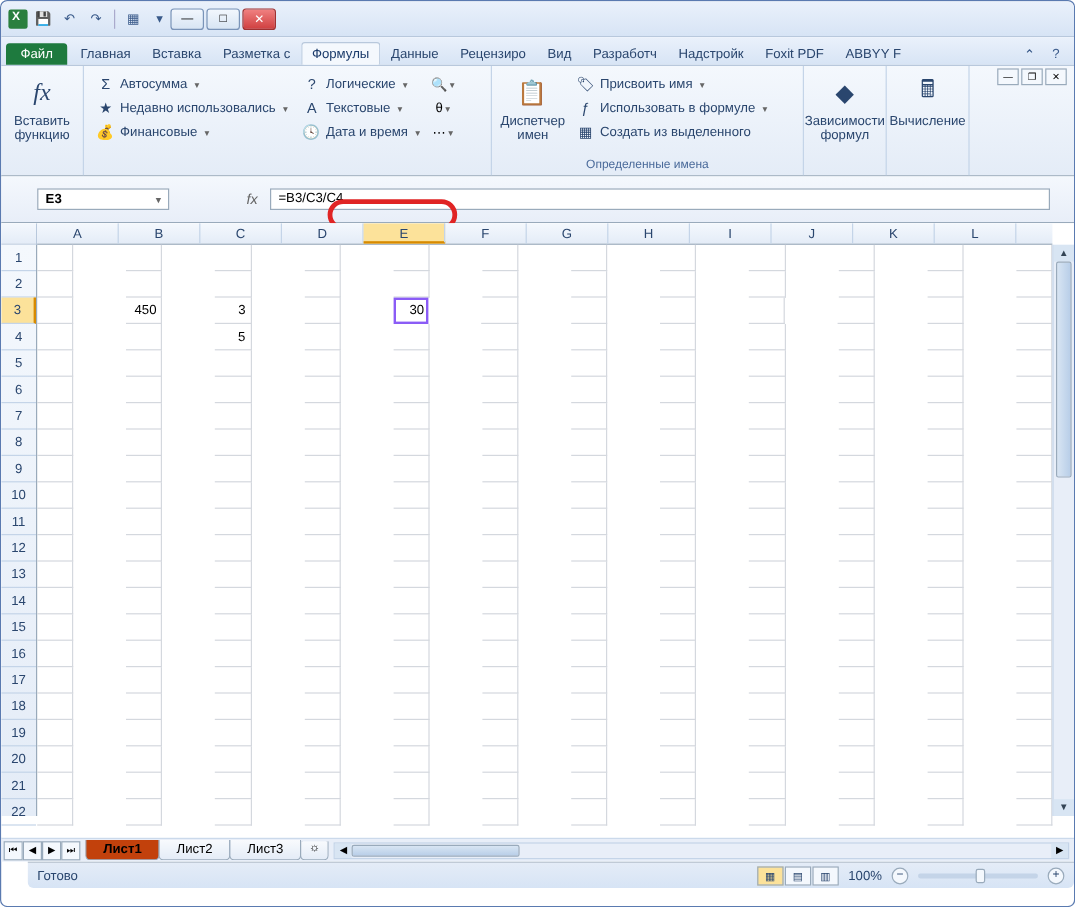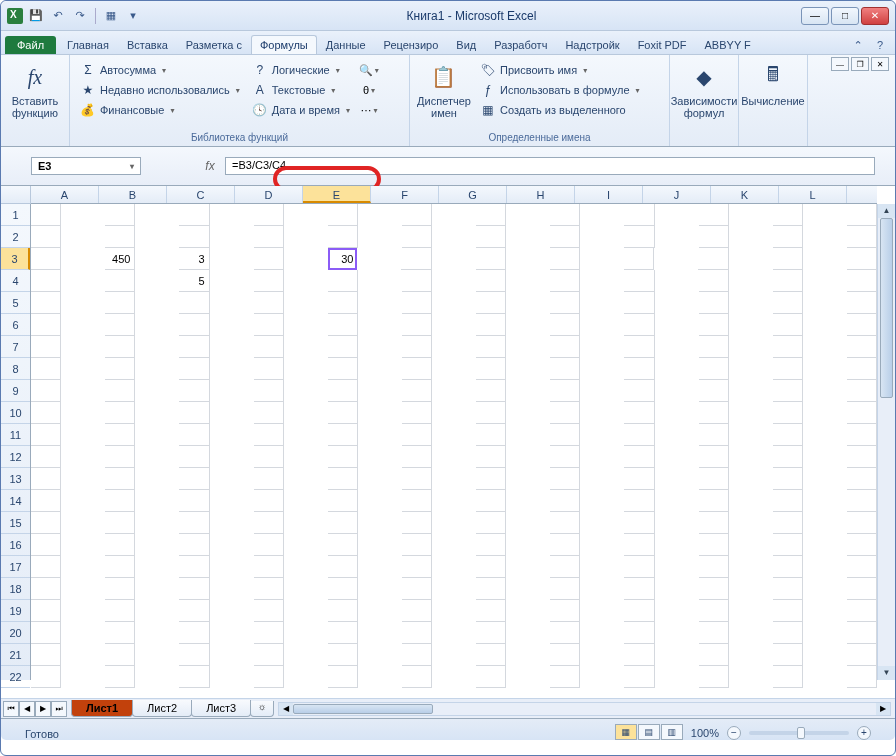--- a/index.html
+++ b/index.html
@@ -58,21 +58,21 @@
 .hscroll-row{height:20px;background:#e8eef8;border-top:1px solid #c4d4e8;display:flex;align-items:center;}
 .sheet-nav{display:flex;gap:0;padding-left:2px;}
 .sheet-nav-btn{width:16px;height:16px;border:1px solid #9ab;background:#f4f8fd;font-size:8px;display:flex;align-items:center;justify-content:center;cursor:pointer;}
 .sheet-tabs{display:flex;margin-left:4px;}
 .sheet-tab{padding:2px 14px;font-size:11px;background:linear-gradient(#f8fafd,#e4ecf7);border:1px solid #9ab;border-top:none;border-radius:0 0 4px 4px;margin-right:-1px;cursor:pointer;}
 .sheet-tab.active{background:#c2410c;font-weight:bold;}
 .sheet-insert{width:24px;height:16px;background:linear-gradient(#f8fafd,#e4ecf7);border:1px solid #9ab;border-top:none;border-radius:0 0 4px 4px;font-size:10px;text-align:center;cursor:pointer;margin-left:0;}
 .hscroll{flex:1;margin:0 4px;height:14px;background:#e8eef8;border:1px solid #c4d4e8;position:relative;}
 .hscroll .thumb{position:absolute;left:14px;top:1px;bottom:1px;width:140px;background:linear-gradient(#d8e5f3,#b8cee8);border:1px solid #9ab;border-radius:2px;}
 .hscroll .arr{position:absolute;top:0;bottom:0;width:14px;background:#d8e5f3;font-size:8px;text-align:center;line-height:12px;}
-.statusbar{height:22px;background:linear-gradient(#e4ecf7,#d7e4f5);border-top:1px solid #9ab;display:flex;align-items:flex-end;padding:0 24px;font-size:11px;color:#2a466e;border-radius:0 0 5px 5px;}
+.statusbar{height:22px;background:linear-gradient(#e4ecf7,#d7e4f5);border-top:1px solid #9ab;display:flex;align-items:center;padding:0 8px;font-size:11px;color:#2a466e;border-radius:0 0 5px 5px;margin-left:22px;}
 .statusbar .sp{flex:1;}
 .view-btns{display:flex;gap:1px;margin-right:8px;}
 .view-btn{width:22px;height:16px;border:1px solid #9ab;background:#f4f8fd;font-size:9px;display:flex;align-items:center;justify-content:center;cursor:pointer;}
 .view-btn.active{background:#fce29a;}
 .zoom{display:flex;align-items:center;gap:8px;}
 .zoom-slider{width:100px;height:4px;background:#c4d4e8;position:relative;border-radius:2px;}
 .zoom-slider .knob{position:absolute;left:48px;top:-4px;width:8px;height:12px;background:#f4f8fd;border:1px solid #9ab;border-radius:2px;}
 .zoom-btn{width:14px;height:14px;border:1px solid #9ab;background:#f4f8fd;font-size:10px;text-align:center;line-height:12px;cursor:pointer;border-radius:7px;}
 .inner-win-btns{position:absolute;top:56px;right:6px;display:flex;gap:2px;z-index:5;}
 .inner-win-btn{width:18px;height:14px;border:1px solid #9ab;background:#f4f8fd;font-size:8px;display:flex;align-items:center;justify-content:center;cursor:pointer;}
@@ -83,21 +83,20 @@
 <div class="titlebar">
   <div class="xl-icon"></div>
   <div class="qat">
     <div class="qat-btn">💾</div>
     <div class="qat-btn">↶</div>
     <div class="qat-btn">↷</div>
     <div class="qat-sep"></div>
     <div class="qat-btn">▦</div>
     <div class="qat-btn">▾</div>
   </div>
-  <div class="title-text">Книга1 - Microsoft Excel</div>
   <div class="win-btns">
     <div class="win-btn">—</div>
     <div class="win-btn">□</div>
     <div class="win-btn win-close">✕</div>
   </div>
 </div>
 
 <div class="ribbon-tabs">
   <div class="file-tab">Файл</div>
   <div id="rtabs" style="display: contents;"><div class="r-tab">Главная</div><div class="r-tab">Вставка</div><div class="r-tab">Разметка с</div><div class="r-tab active">Формулы</div><div class="r-tab">Данные</div><div class="r-tab">Рецензиро</div><div class="r-tab">Вид</div><div class="r-tab">Разработч</div><div class="r-tab">Надстройк</div><div class="r-tab">Foxit PDF</div><div class="r-tab">ABBYY F</div></div>
@@ -159,21 +158,20 @@
             <span>Дата и время</span>
             <span class="dd">▾</span>
           </div>
       </div>
       <div class="small-ico-col">
         <div class="small-ico">🔍<span class="dd">▾</span></div>
         <div class="small-ico">θ<span class="dd">▾</span></div>
         <div class="small-ico">⋯<span class="dd">▾</span></div>
       </div>
     </div>
-    <div class="r-group-label">Библиотека функций</div>
   </div>
   <div class="r-group" style="width:260px">
     <div style="display:flex;gap:4px;">
       <div class="r-big-btn">
         <div class="ico">📋</div>
         <div class="lbl" style="white-space:pre-line;text-align:center;">Диспетчер
 имен</div>
       </div>
       <div class="r-col">
         <div class="r-row-btn">

